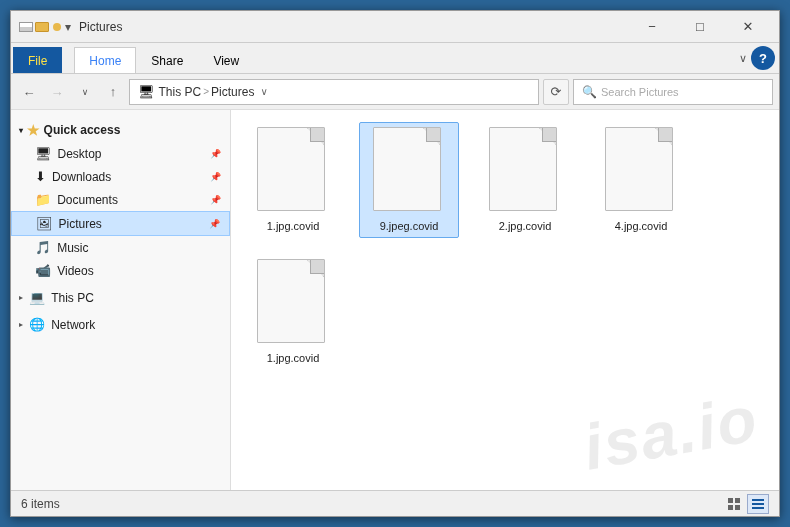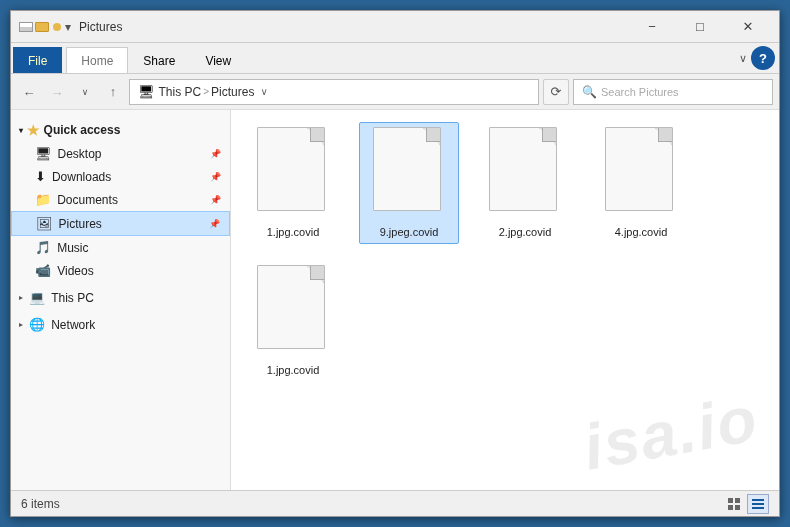--- a/index.html
+++ b/index.html
@@ -78,28 +78,28 @@
       cursor: pointer;
       border: 1px solid transparent;
       border-bottom: none;
       height: 26px;
       display: flex;
       align-items: center;
     }
     .ribbon-tab.active {
       background: #fff;
       border-color: #ccc;
-      color: #737373;
+      color: #3b82f6;
       font-weight: 500;
     }
     .ribbon-tab.file {
       background: #1458a0;
-      color: #fef9c3;
+      color: #fde047;
       border-color: #1458a0;
-      margin-right: 4px;
+      margin-right: 12px;
     }
     .help-btn {
       margin-left: auto;
       width: 24px;
       height: 24px;
       border-radius: 50%;
       background: #1458a0;
       color: #fff;
       display: flex;
       align-items: center;
@@ -307,21 +307,21 @@
       width: 14px;
       height: 14px;
       background: #d8d8d8;
       border-left: 1px solid #aaa;
       border-bottom: 1px solid #aaa;
     }
     .file-name {
       font-size: 11px;
       text-align: center;
       color: #222;
-      margin-top: 10px;
+      margin-top: 4px;
       word-break: break-all;
       line-height: 1.3;
     }
 
     
     .status-bar {
       height: 26px;
       background: #f0f0f0;
       border-top: 1px solid #ccc;
       display: flex;

